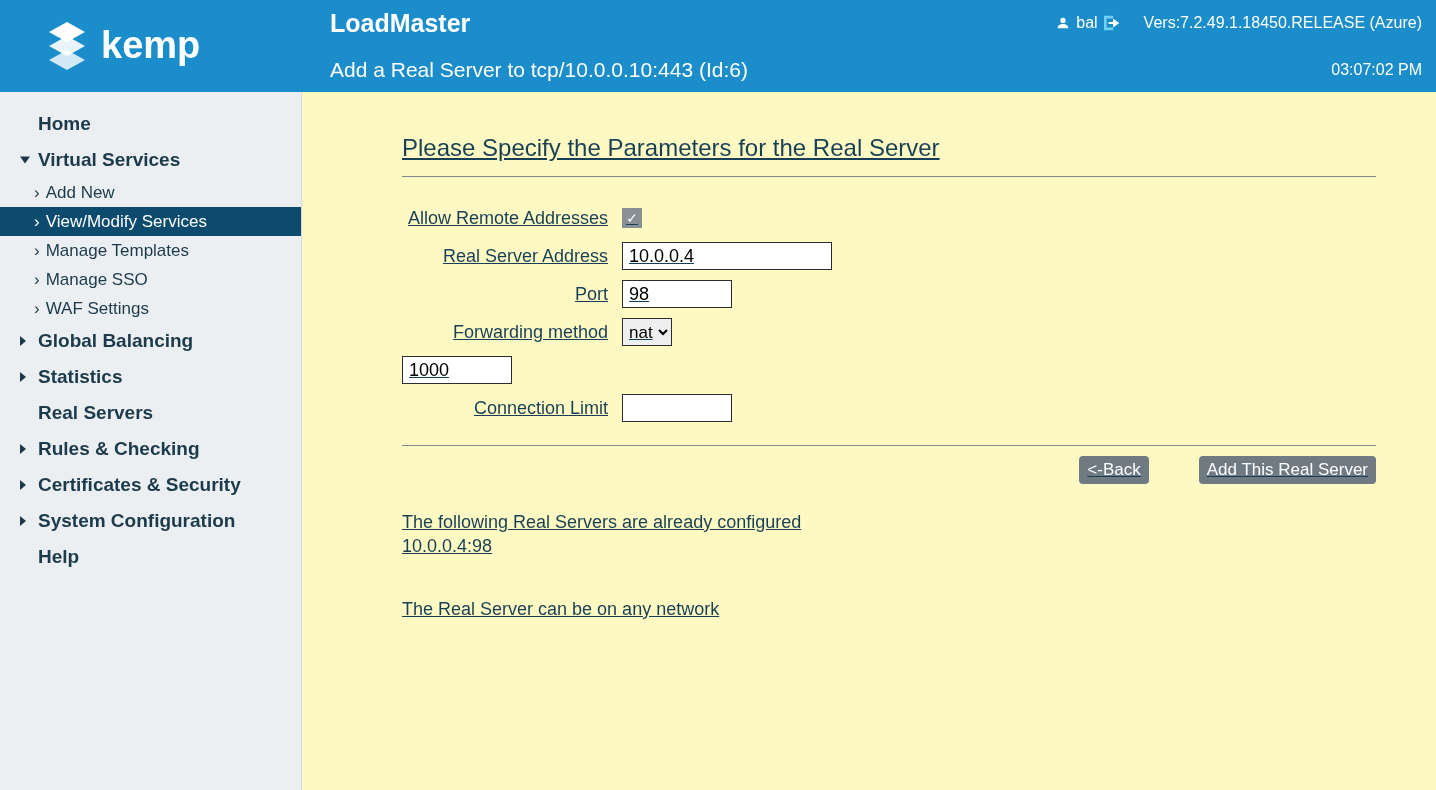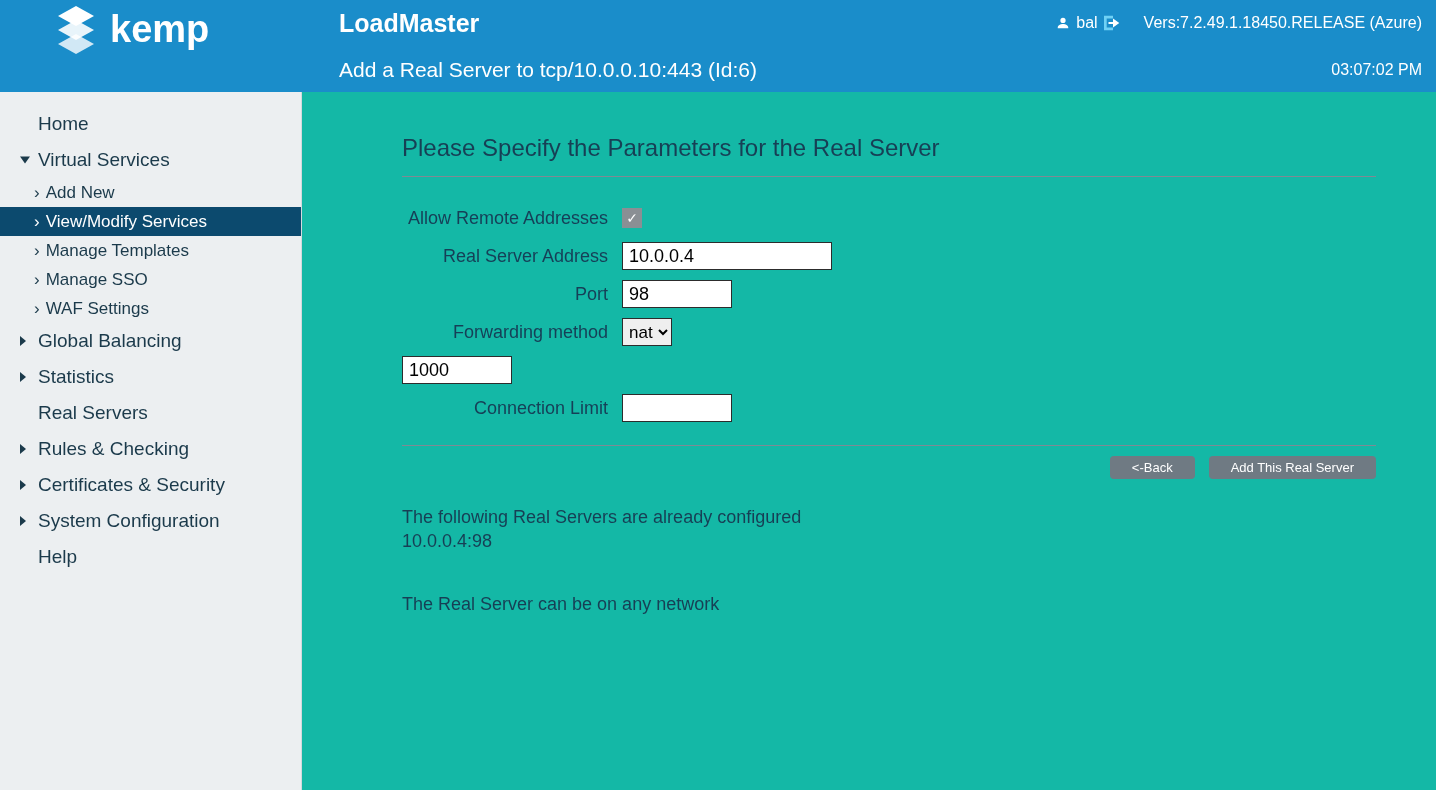--- a/index.html
+++ b/index.html
@@ -13,24 +13,23 @@
   
   .header {
     display: flex;
     height: 92px;
     background: #1a8dca;
     color: #ffffff;
   }
   .logo-cell {
     width: 302px;
     display: flex;
-    align-items: flex-start;
+    align-items: center;
     justify-content: center;
     background: #1a8dca;
-    margin-left: 9px;
   }
   .logo-cell svg { width: 220px; height: 60px; }
   .header-right {
     flex: 1;
     display: flex;
     flex-direction: column;
   }
   .hr-top {
     height: 46px;
     display: flex;
@@ -71,21 +70,21 @@
   }
   .nav-item, .nav-sub {
     display: flex;
     align-items: center;
     height: 36px;
     cursor: pointer;
     white-space: nowrap;
   }
   .nav-item {
     padding-left: 38px;
-    font-weight: 400;
+    font-weight: 700;
     font-size: 19px;
     position: relative;
   }
   .nav-item.no-caret { padding-left: 38px; }
   .nav-item .caret {
     position: absolute; left: 20px; top: 50%; transform: translateY(-50%);
     width: 0; height: 0;
     border-left: 6px solid #1b3a4b;
     border-top: 5px solid transparent;
     border-bottom: 5px solid transparent;
@@ -111,23 +110,24 @@
   }
   .nav-sub.active {
     background: #0c4a6e;
     color: #ffffff;
   }
   .nav-sub.active::before { color: #ffffff; }
 
   
   .main {
     flex: 1;
-    background: #14b8a6;
+    background: #fef9c3;
     padding: 42px 60px 0 100px;
     color: #163f57;
+    text-decoration: underline;
   }
   .section-title {
     font-size: 24px;
     font-weight: 500;
     margin-bottom: 14px;
     color: #173f55;
   }
   .hr { height: 1px; background: #808a93; margin-bottom: 22px; }
   .form-row {
     display: flex;
@@ -166,24 +166,25 @@
   .w-wt   { width: 110px; }
 
   .hr2 { height: 1px; background: #808a93; margin: 18px 0 10px 0; }
 
   .btn-row { display: flex; justify-content: flex-end; gap: 14px; margin-bottom: 26px; }
   .btn {
     background: #6f7a83;
     color: #ffffff;
     border: none;
     border-radius: 4px;
-    font-size: 13px;
-    padding: 4px 22px;
+    font-size: 17px;
+    padding: 4px 8px;
     cursor: pointer;
     font-family: inherit;
+    margin-left: 36px;
   }
 
   .foot-row { display: flex; gap: 40px; font-size: 18px; color: #173f55; flex-direction: column; }
   .foot-col1 { width: 410px; line-height: 1.35; }
   .foot-col2 { flex: 1; }
 
 </style>
 </head>
 <body>
 

